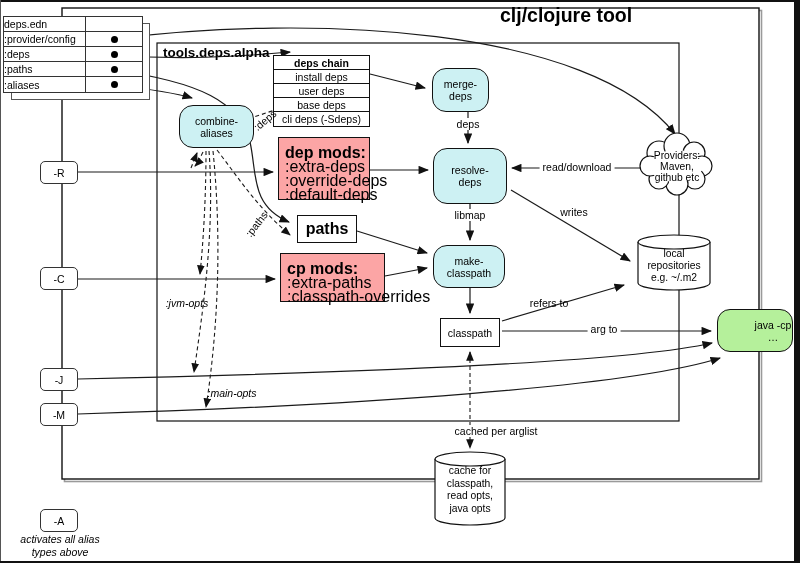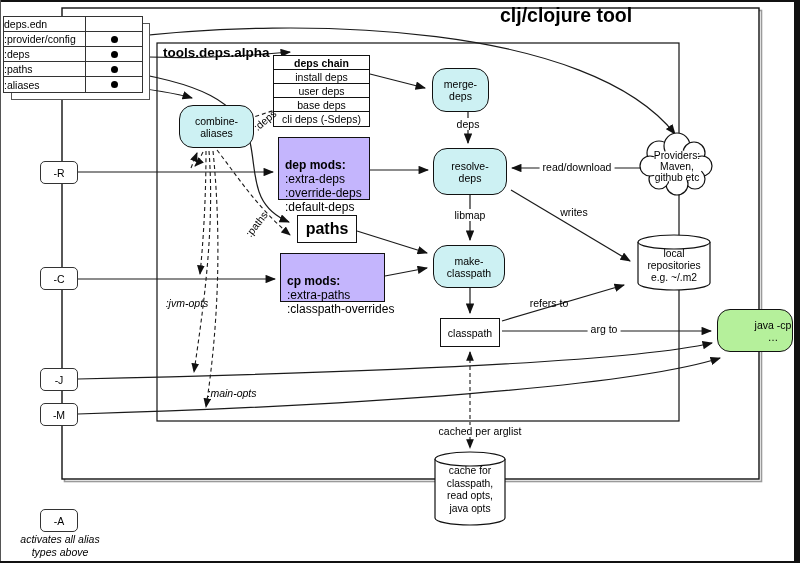--- a/index.html
+++ b/index.html
@@ -22,22 +22,22 @@
   .tbl{position:absolute;z-index:2;left:3px;top:16px;width:140px;border:1.4px solid #333;background:#fff;box-sizing:border-box;}
   .trow{display:flex;height:15px;border-bottom:1px solid #333;font-size:10.5px;align-items:center;box-sizing:border-box;}
   .trow:last-child{border-bottom:none;}
   .tlab{width:76px;text-align:left;padding-right:5px;}
   .tcell{flex:1;border-left:1px solid #333;height:100%;display:flex;align-items:center;justify-content:center;}
   .dot{width:7px;height:7px;border-radius:50%;background:#000;}
   .shadowrect{position:absolute;z-index:1;left:11px;top:23px;width:139px;height:77px;border:1.2px solid #555;background:#fff;box-sizing:border-box;}
   .chain{position:absolute;z-index:2;left:273px;top:55px;width:97px;border:1.3px solid #111;background:#fff;box-sizing:border-box;}
   .crow{height:14px;border-bottom:1px solid #111;font-size:10.5px;text-align:center;line-height:14px;box-sizing:border-box;}
   .crow:last-child{border-bottom:none;}
-  .mods{position:absolute;z-index:2;border:1.3px solid #111;background:#c4b5fd;box-sizing:border-box;
-        font-size:12px;line-height:14px;padding:20px 6px;white-space:nowrap;}
+  .mods{position:absolute;z-index:2;border:1.3px solid #111;background:#fca5a5;box-sizing:border-box;
+        font-size:16px;line-height:14px;padding:8px 6px;white-space:nowrap;}
   .b{font-weight:bold;}
   .title{position:absolute;z-index:2;left:500px;top:4px;width:255px;text-align:left;
          font-size:19.5px;font-weight:bold;letter-spacing:0;}
   .module{position:absolute;z-index:2;left:163px;top:45px;font-size:13.5px;font-weight:bold;}
   .shape-txt{position:absolute;z-index:3;text-align:center;font-size:10.3px;line-height:12px;}
   .cap{position:absolute;z-index:2;left:12px;top:533px;width:96px;text-align:center;
        font-style:italic;font-size:10.5px;line-height:13px;}
 </style>
 </head>
 <body>
@@ -183,21 +183,21 @@
   <div class="box" style="left:440px;top:318px;width:60px;height:29px;display:flex;align-items:center;justify-content:center;font-size:10.5px;">classpath</div>
 
   <div class="box round cyan" style="left:163px;top:105px;width:75px;height:43px;margin-left:16px;">
     <span>combine-</span>
     <span>aliases</span>
   </div>
   <div class="box round cyan" style="left:432px;top:68px;width:57px;height:44px;">
     <span>merge-</span>
     <span>deps</span>
   </div>
-  <div class="box round cyan" style="left:433px;top:148px;width:74px;height:47px;">
+  <div class="box round cyan" style="left:433px;top:148px;width:74px;height:56px;">
     <span>resolve-</span>
     <span>deps</span>
   </div>
   <div class="box round cyan" style="left:433px;top:245px;width:72px;height:43px;">
     <span>make-</span>
     <span>classpath</span>
   </div>
   <div class="box round green" style="left:717px;top:309px;width:76px;height:43px;border-radius:13px;">java -cp …</div>
 
   <div class="shape-txt" style="left:641px;top:150px;width:72px;line-height:11px;z-index:3;">
@@ -216,21 +216,21 @@
     <span>read opts,</span><br>
     <span>java opts</span>
   </div>
 
   <div class="lbl ctr bg" style="left:468px;top:118px;">deps</div>
   <div class="lbl ctr bg" style="left:470px;top:209px;">libmap</div>
   <div class="lbl ctr bg" style="left:577px;top:161px;">read/download</div>
   <div class="lbl ctr" style="left:574px;top:206px;">writes</div>
   <div class="lbl ctr" style="left:549px;top:297px;">refers to</div>
   <div class="lbl ctr bg" style="left:604px;top:323px;">arg to</div>
-  <div class="lbl ctr bg" style="left:480px;top:425px;">cached per arglist</div>
+  <div class="lbl ctr bg" style="left:496px;top:425px;">cached per arglist</div>
   <div class="lbl" style="left:252px;top:114px;transform:rotate(-40deg);">:deps</div>
   <div class="lbl" style="left:242px;top:218px;transform:rotate(-52deg);">:paths</div>
   <div class="lbl ctr it" style="left:187px;top:297px;">:jvm-opts</div>
   <div class="lbl ctr it" style="left:232px;top:387px;">:main-opts</div>
 
   <div class="edge" style="left:0;top:0;width:800px;height:2px;"></div>
   <div class="edge" style="left:794px;top:0;width:6px;height:563px;"></div>
   <div class="edge" style="left:0;top:0;width:1px;height:563px;background:#555;"></div>
   <div class="edge" style="left:0;top:561px;width:800px;height:2px;"></div>
 </div>

